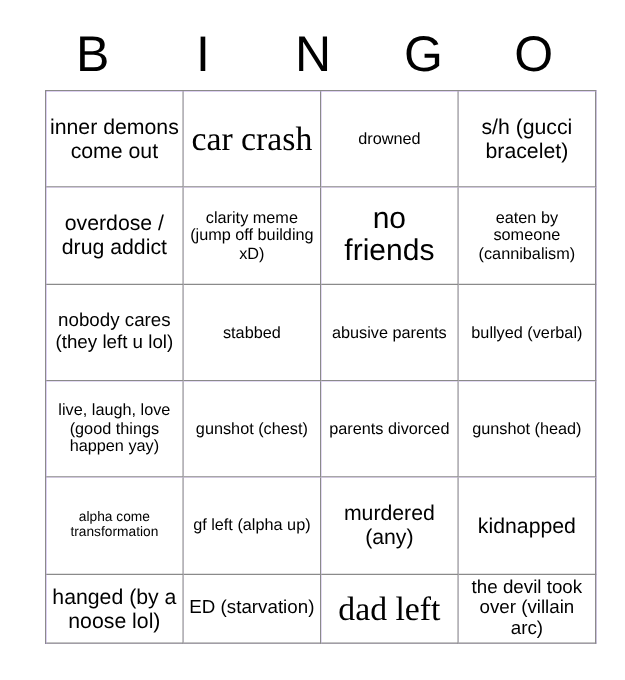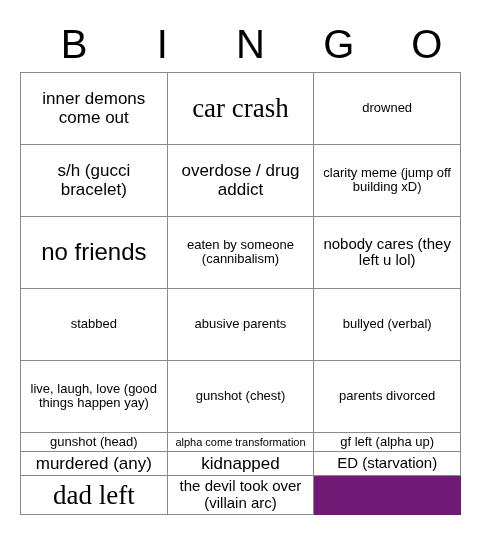--- a/index.html
+++ b/index.html
@@ -34,31 +34,31 @@
     align-items: center;
     justify-content: center;
     font-size: 40px;
     font-weight: 400;
     line-height: 1;
     letter-spacing: 0px;
     color: #000000;
   }
   .grid {
     position: absolute;
-    left: 20px;
+    left: 36px;
     top: 72px;
     width: 441px;
     height: 443px;
     box-sizing: border-box;
     border-top: 1px solid #8a8a8a;
     border-left: 1px solid #8a8a8a;
     display: grid;
-    grid-template-columns: repeat(3, 1fr);
+    grid-template-columns: repeat(4, 1fr);
     grid-template-rows: repeat(5, 1fr);
-    background: #701a75;
+    background: #6d28d9;
   }
   .cell {
     box-sizing: border-box;
     border-right: 1px solid #8a8a8a;
     border-bottom: 1px solid #8a8a8a;
     display: flex;
     align-items: center;
     justify-content: center;
     text-align: center;
     padding: 2px 3px;
@@ -153,20 +153,23 @@
     <div class="cell fs-lg">
         <span class="cell-text">gf left (alpha up)</span>
       </div>
     <div class="cell fs-md">
         <span class="cell-text">murdered (any)</span>
       </div>
 
     <div class="cell fs-md">
         <span class="cell-text">kidnapped</span>
       </div>
+    <div class="cell fs-md">
+        <span class="cell-text">hanged (by a noose lol)</span>
+      </div>
     <div class="cell fs-sm">
         <span class="cell-text">ED (starvation)</span>
       </div>
     <div class="cell fs-xxl">
         <span class="cell-text">dad left</span>
       </div>
     <div class="cell fs-sm">
         <span class="cell-text">the devil took over (villain arc)</span>
       </div>
   </div>

